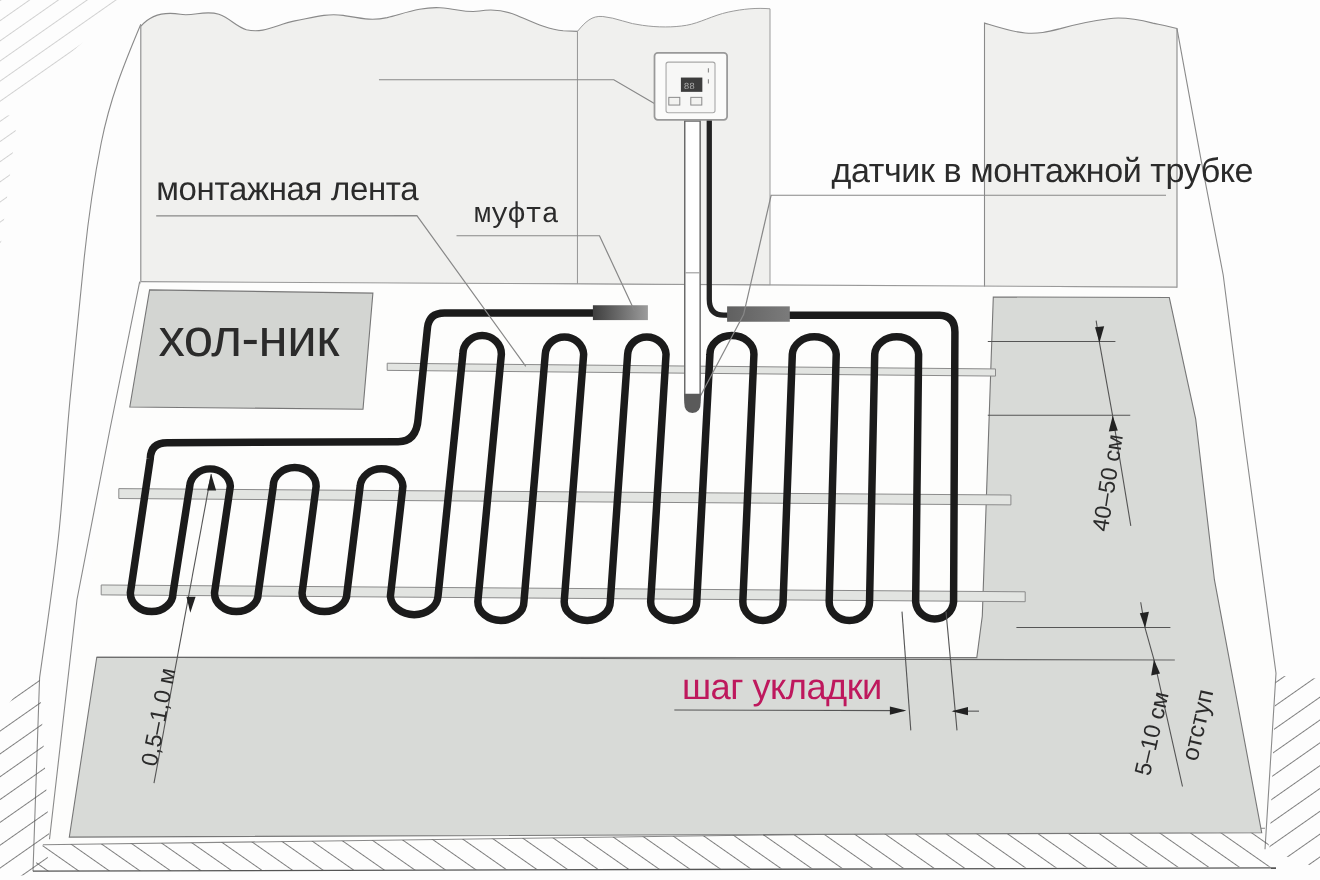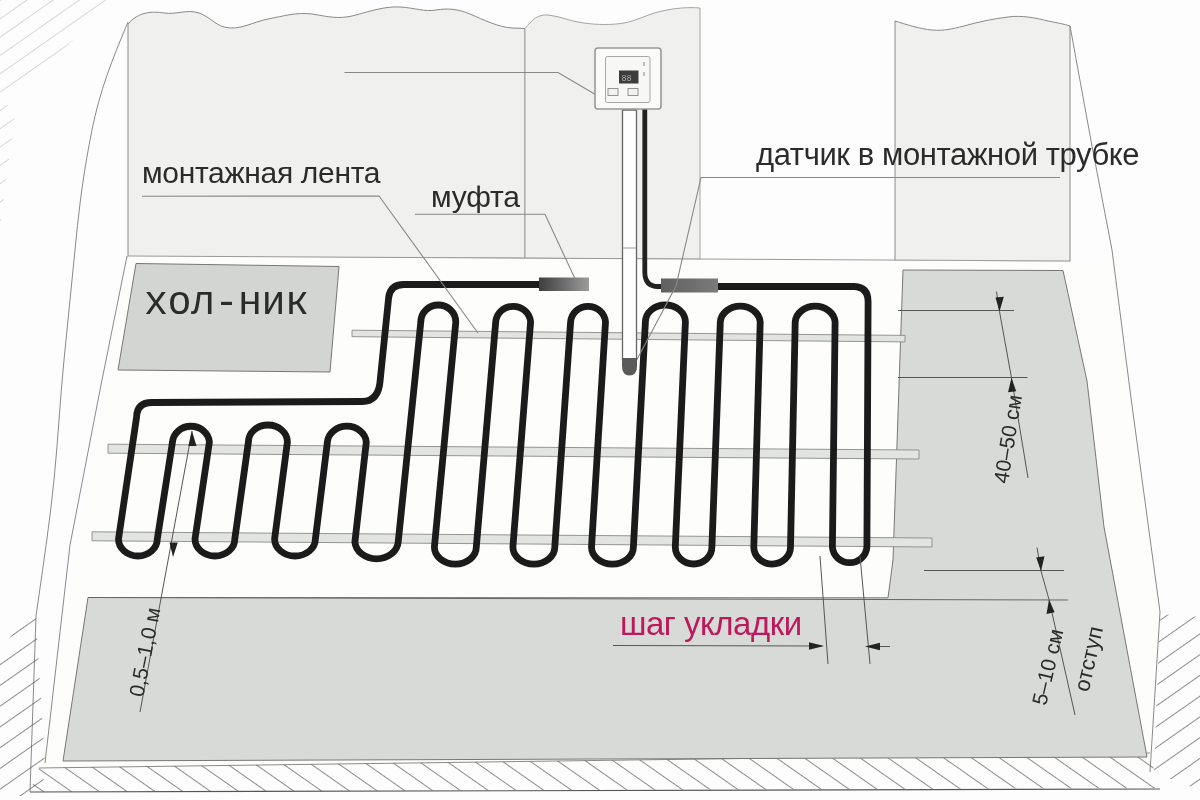--- a/index.html
+++ b/index.html
@@ -123,25 +123,25 @@
 <line x1="860" y1="556" x2="870" y2="664" stroke="#555" stroke-width="1"></line>
 <line x1="613" y1="645.5" x2="822" y2="646" stroke="#555" stroke-width="1"></line>
 <polygon points="824,646 809,642.3 809,649.7" fill="#222"></polygon>
 <line x1="866.5" y1="646.5" x2="890" y2="646.5" stroke="#555" stroke-width="1"></line>
 <polygon points="865,646.5 880,642.8 880,650.2" fill="#222"></polygon>
 </svg>
 
 
 <div style="position:absolute;left:142px;top:156px;font-size:30px;color:#2b2b2b;letter-spacing:-0.3px;text-align:center;">монтажная лента</div>
 
-<div style="position:absolute;left:431px;top:180px;font-size:30px;color:#2b2b2b;letter-spacing:-0.2px;">муфта</div>
+<div style="position:absolute;left:431px;top:180px;font-size:26px;color:#2b2b2b;letter-spacing:-0.2px;font-family:Liberation Mono, monospace;">муфта</div>
 
 <div style="position:absolute;left:756px;top:137px;font-size:31px;color:#2b2b2b;letter-spacing:-0.4px;">датчик в монтажной трубке</div>
 
-<div style="position:absolute;left:144px;top:281px;font-size:40px;color:#2b2b2b;letter-spacing:-0.5px;font-family:Liberation Mono, monospace;">хол-ник</div>
+<div style="position:absolute;left:144px;top:281px;font-size:48px;color:#2b2b2b;letter-spacing:-0.5px;">хол-ник</div>
 
 
 <div style="position:absolute;left:620px;top:605px;font-size:33px;color:#be185d;letter-spacing:-0.5px;">шаг укладки</div>
 
 <div style="position:absolute;left:145px;top:652px;font-size:21px;color:#2b2b2b;transform:translate(-50%,-50%) rotate(-79deg);white-space:nowrap;">0,5–1,0 м</div>
 
 <div style="position:absolute;left:1008px;top:439px;font-size:21px;color:#2b2b2b;transform:translate(-50%,-50%) rotate(-81deg);white-space:nowrap;">40–50 см</div>
 
 <div style="position:absolute;left:1048px;top:667px;font-size:21px;color:#2b2b2b;transform:translate(-50%,-50%) rotate(-77deg);white-space:nowrap;">5–10 см</div>
 

